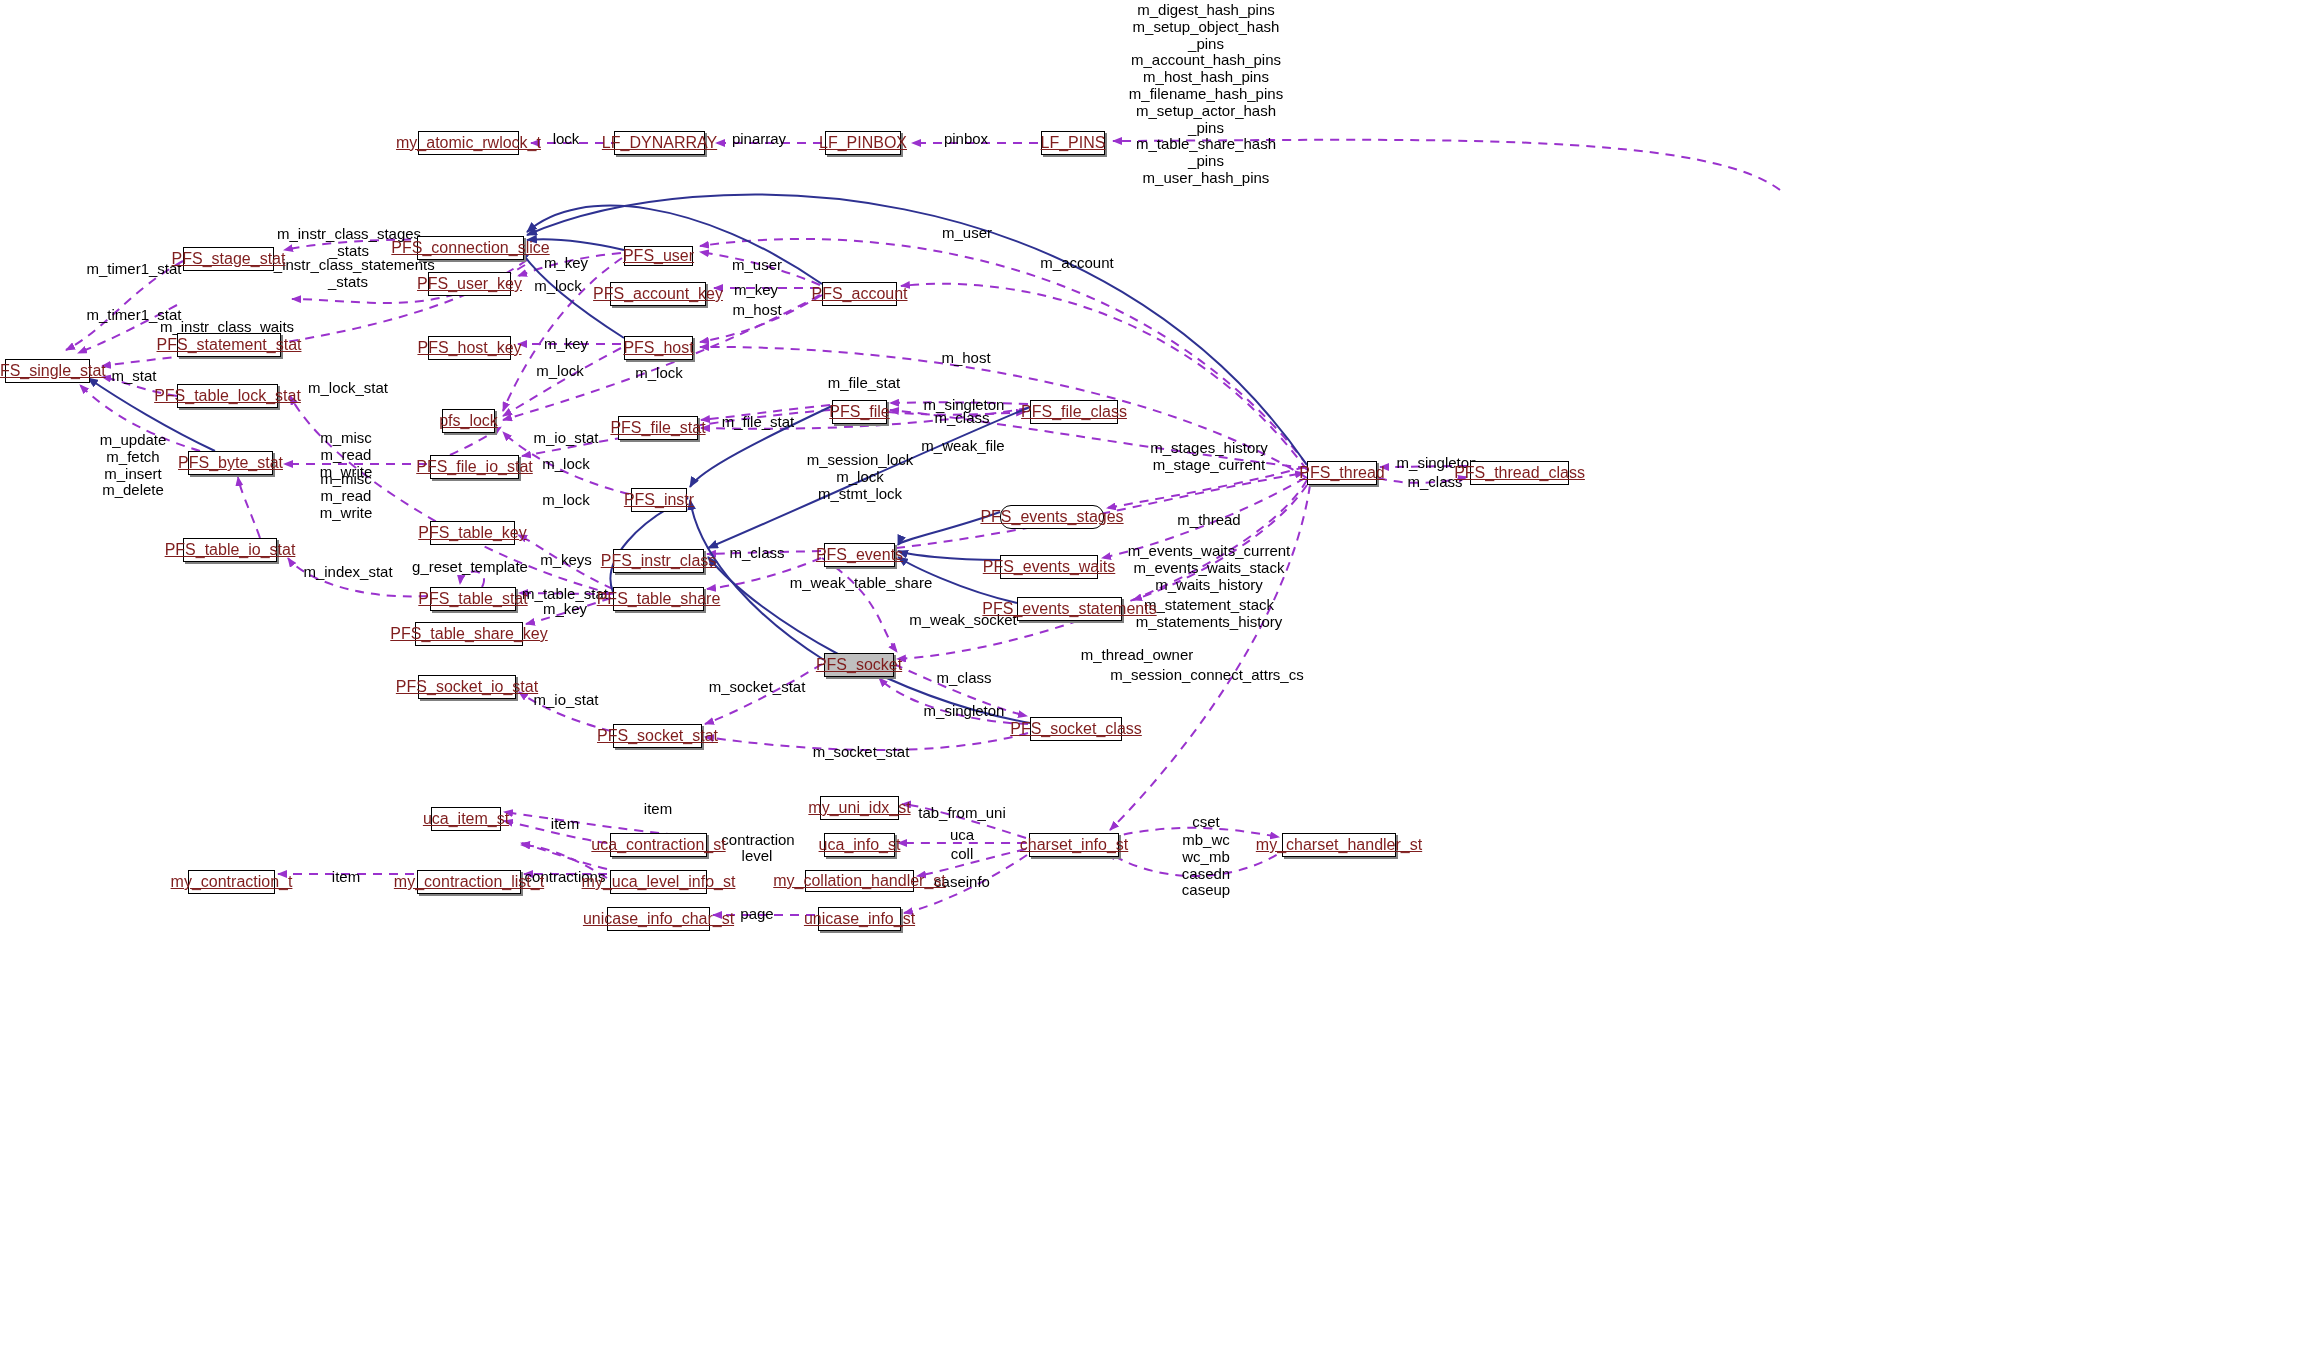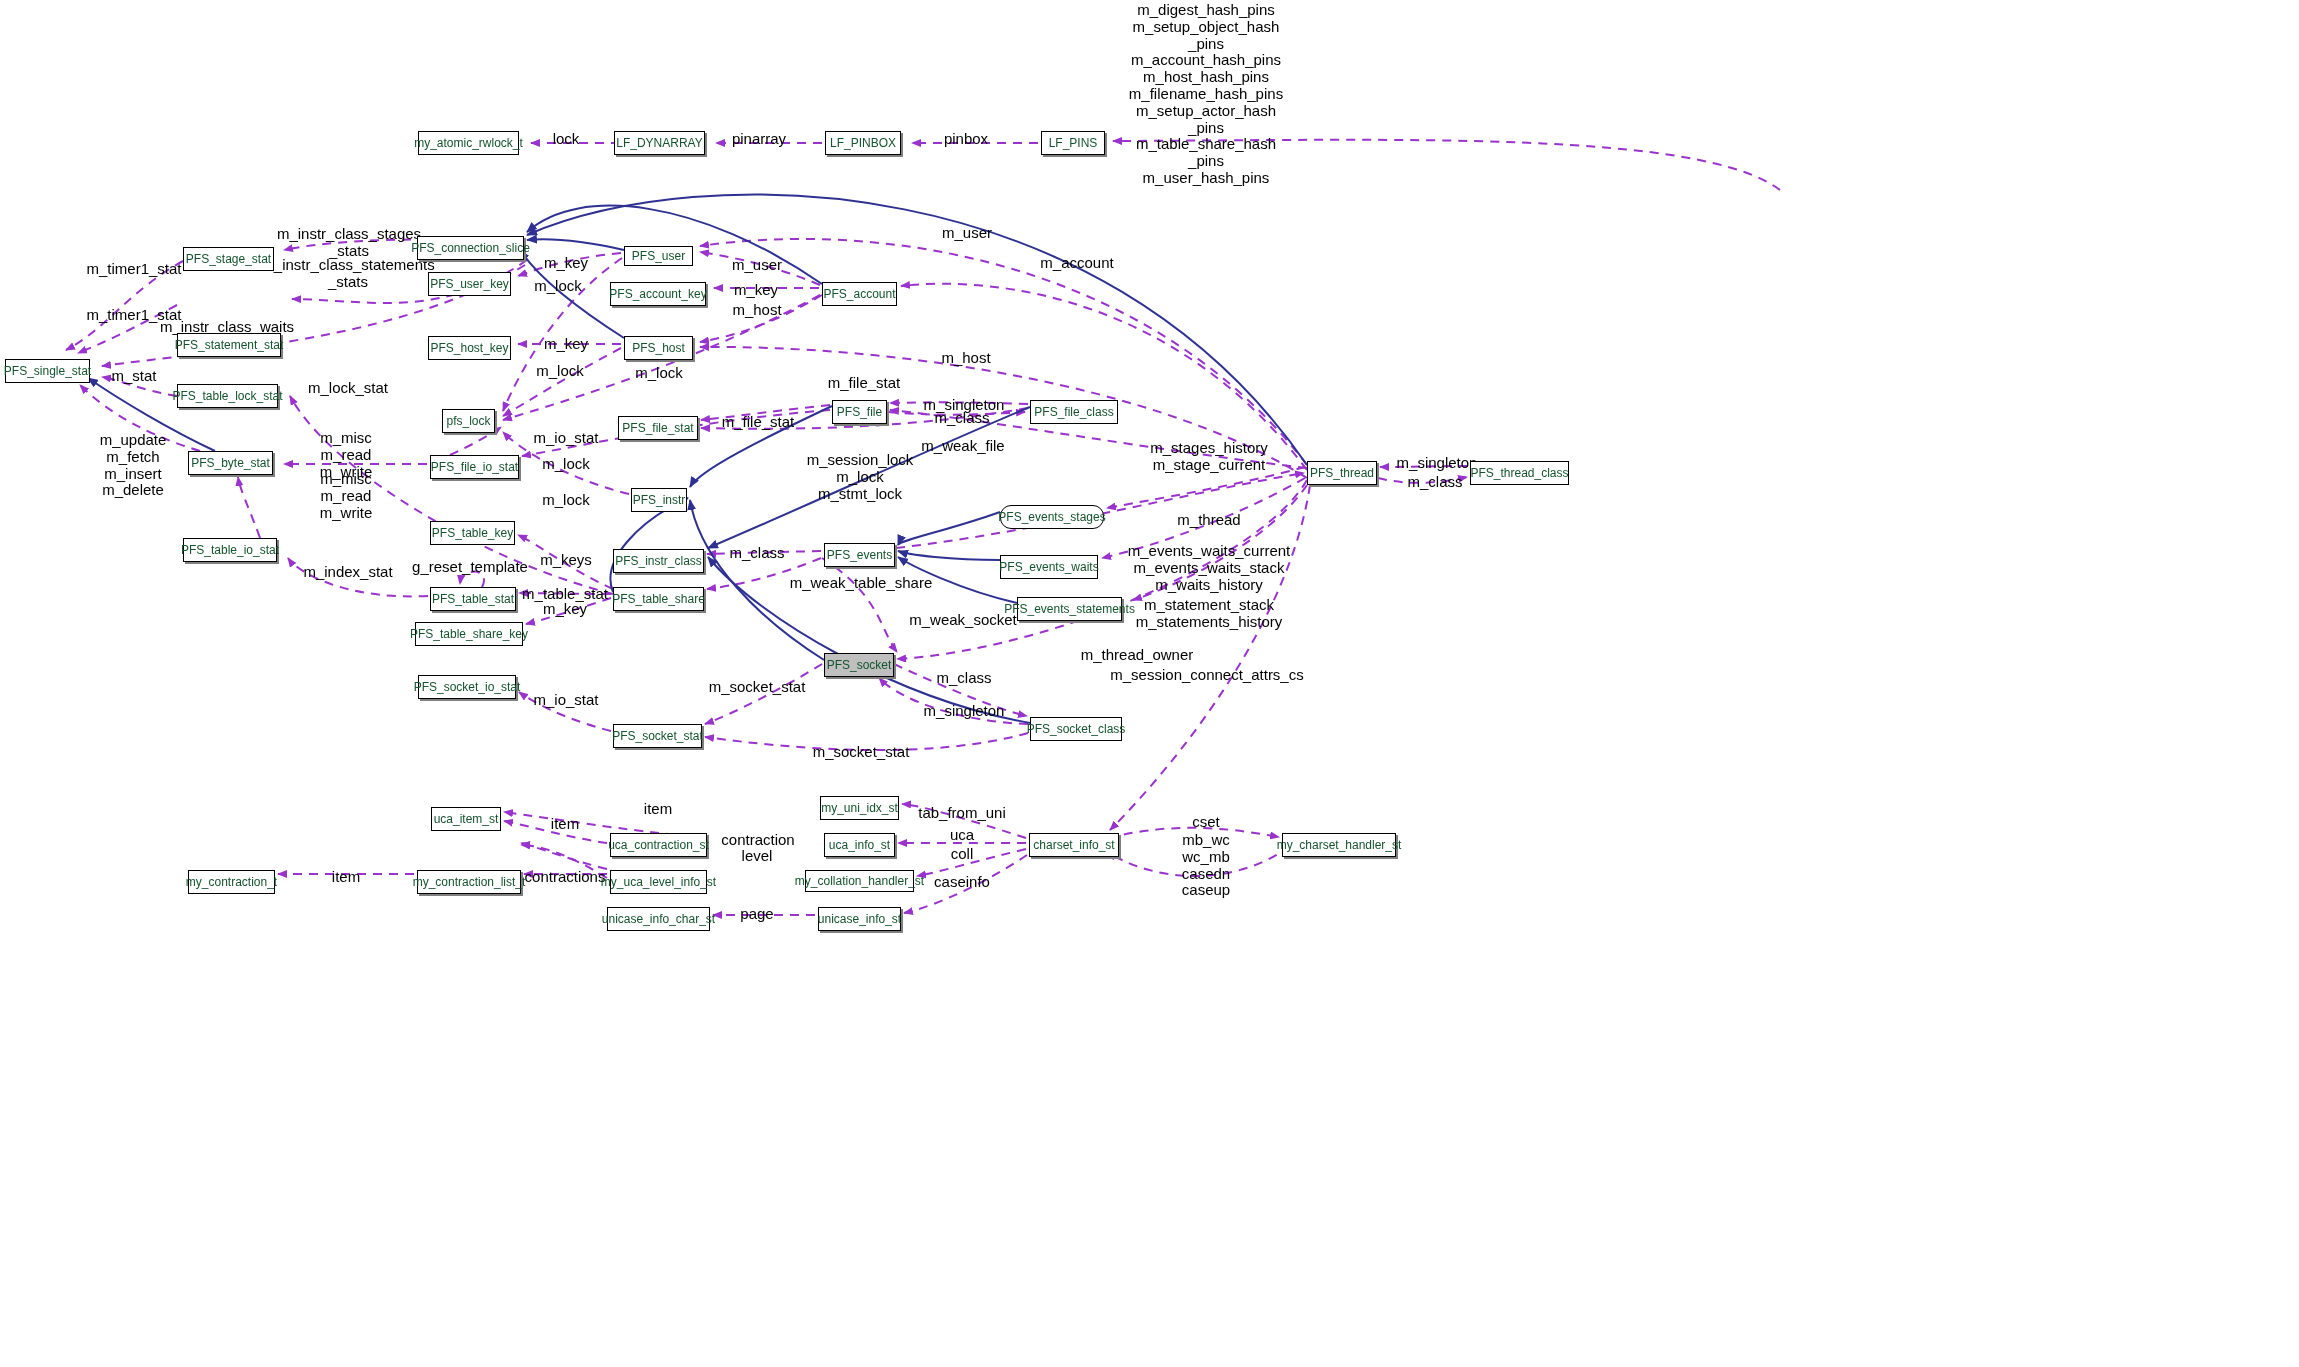--- a/index.html
+++ b/index.html
@@ -24,25 +24,26 @@
     pointer-events: none;
   }
   .node {
     position: absolute;
     box-sizing: border-box;
     background: #ffffff;
     border: 1px solid #000000;
     display: flex;
     align-items: center;
     justify-content: center;
-    font-size: 12px;
-    color: #14532d;
+    font-size: 16px;
+    color: #7f1d1d;
     white-space: nowrap;
     line-height: 1;
     z-index: 5;
+    text-decoration: underline;
   }
   .node.shadow {
     box-shadow: 2px 2px 0 0 #808080;
   }
   .node.highlight {
     background: #bfbfbf;
   }
   .edge-label {
     position: absolute;
     font-size: 15px;

